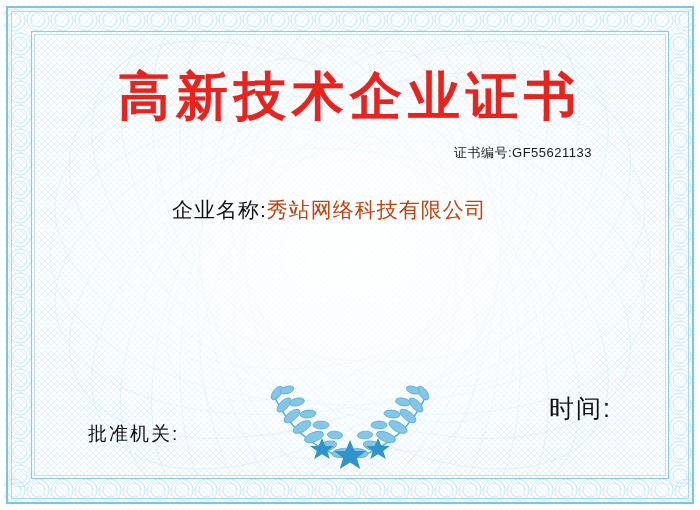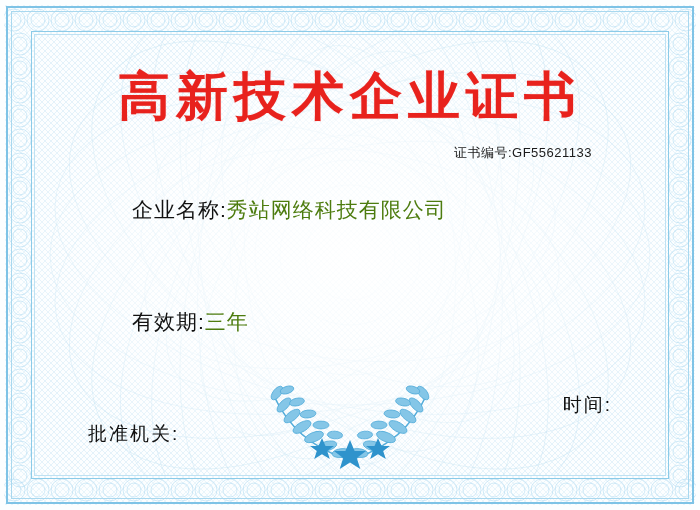--- a/index.html
+++ b/index.html
@@ -101,42 +101,42 @@
 
   .field {
     position: absolute;
     left: 132px;
     font-size: 21px;
     color: #111111;
     font-family: "Liberation Sans", sans-serif;
     letter-spacing: 1px;
     white-space: nowrap;
   }
-  .field .label { color: #111; }
-  .field .value { color: #4d7c0f; }
+  .field .label { color: #111; margin-left: 40px; }
+  .field .value { color: #c2410c; }
 
   .field-company { top: 196px; }
   .field-date    { top: 252px; }
   .field-valid   { top: 308px; }
 
   .footer-left {
     position: absolute;
     left: 88px;
     top: 392px;
     font-size: 19px;
     letter-spacing: 2px;
     color: #111;
     white-space: nowrap;
     margin-top: 29px;
   }
   .footer-right {
     position: absolute;
     right: 88px;
     top: 392px;
-    font-size: 19px;
+    font-size: 25px;
     letter-spacing: 2px;
     color: #111;
     white-space: nowrap;
     text-align: center;
   }
 
   
   .emblem {
     position: absolute;
     left: 260px;
@@ -430,23 +430,20 @@
 
     <div class="cert-no">
       <span>证书编号:</span><span>GF55621133</span>
     </div>
 
     <div class="field field-company">
       <span class="label">企业名称:</span><span class="value">秀站网络科技有限公司</span>
     </div>
 
 
-    <div class="field field-valid">
-      <span class="label">有效期:</span><span class="value">三年</span>
-    </div>
 
     <div class="footer-left">批准机关:</div>
     <div class="footer-right">时间:</div>
 
     <svg class="emblem" viewBox="0 0 180 100" xmlns="http://www.w3.org/2000/svg">
       <g stroke="#4aa8d8" fill="#7fc4e6" stroke-width="0.8" opacity="0.95">
 
         <path d="M14 18 C26 44, 48 68, 84 80" fill="none" stroke="#4aa8d8" stroke-width="1.6"></path>
         <ellipse cx="17" cy="15" rx="8" ry="4" transform="rotate(-52 17 15)"></ellipse>
         <ellipse cx="24" cy="27" rx="9" ry="4.2" transform="rotate(-46 24 27)"></ellipse>

